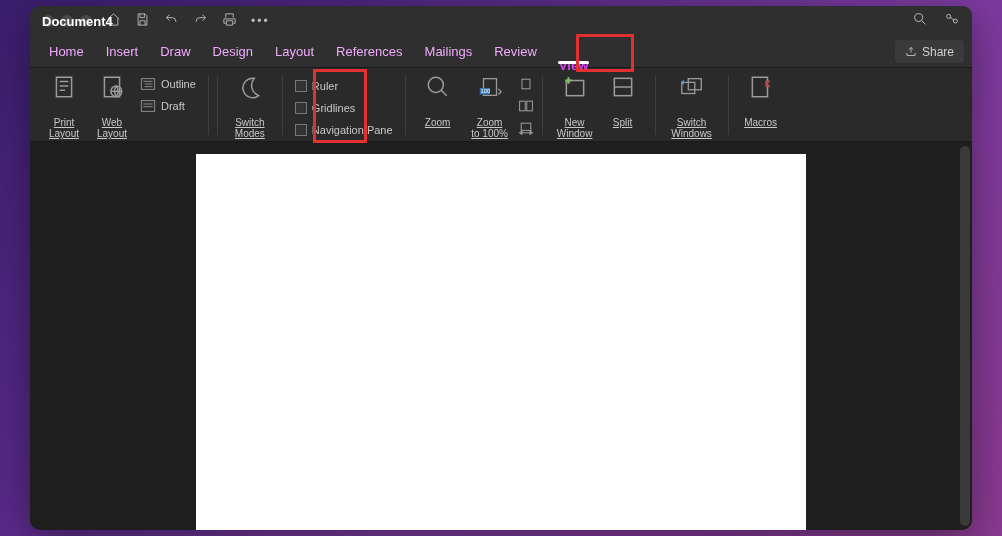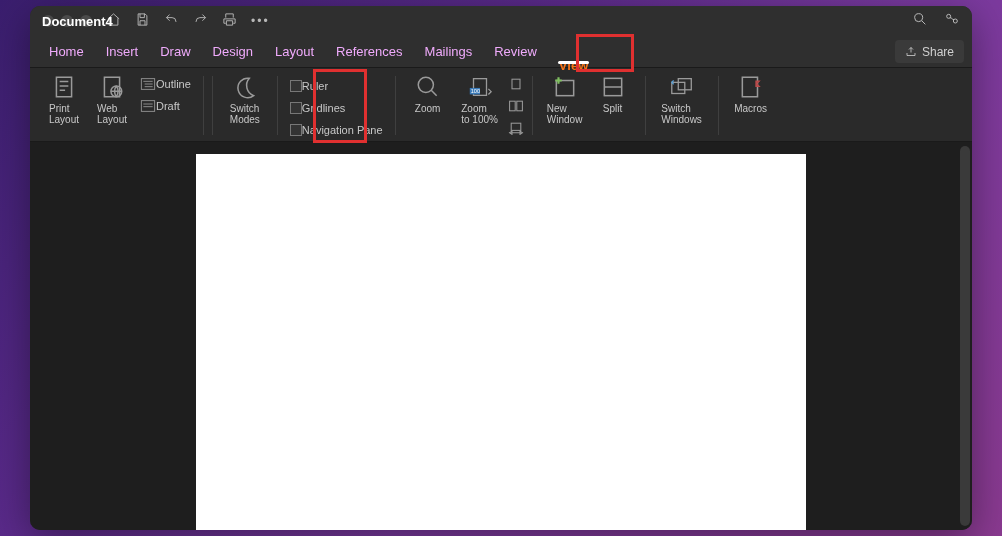--- a/index.html
+++ b/index.html
@@ -47,21 +47,21 @@
     padding-left: 8px;
     border-bottom: 1px solid #1a1a1a;
   }
   .tab {
     padding: 0 11px;
     display: flex; align-items: center;
     color: #f0abfc; font-size: 13px;
     cursor: pointer;
     position: relative;
   }
-  .tab.active { color: #f97316; font-weight: 600; margin-top: 28px; }
+  .tab.active { color: #d946ef; font-weight: 600; margin-top: 28px; }
   .tab.active::after {
     content: ""; position: absolute; bottom: 3px; left: 10px; right: 10px;
     height: 3px; background: #fff; border-radius: 2px;
   }
   .tabs-spacer { flex: 1; }
   .share-btn {
     margin: 4px 8px; padding: 0 10px;
     background: #3a3a3a; border-radius: 4px;
     display: flex; align-items: center; gap: 5px;
     color: #d0d0d0; font-size: 12px;
@@ -74,32 +74,33 @@
     display: flex;
     align-items: stretch;
     padding: 4px 6px 2px 6px;
     border-bottom: 1px solid #1a1a1a;
   }
   .group { display: flex; align-items: flex-start; padding: 0 4px; }
   .sep { width: 1px; background: #3f3f3f; margin: 4px 4px; }
   .bigbtn {
     width: 48px;
     display: flex; flex-direction: column; align-items: center;
-    color: #c8c8c8; font-size: 10px; 
-    padding-top: 2px; gap: 3px;
+    color: #c8c8c8; font-size: 10px; text-align: center;
+    padding-top: 2px; gap: 17px;
     cursor: pointer;
+    text-decoration: underline;
   }
   .bigbtn.wide { width: 56px; }
   .bigbtn svg { width: 26px; height: 26px; stroke: #9a9a9a; fill: none; stroke-width: 1.4; }
   .bigbtn .lbl { line-height: 11px; }
   .smallcol {
     display: flex; flex-direction: column; gap: 2px; padding-top: 2px;
   }
   .smallitem {
-    display: flex; align-items: center; 
+    display: flex; align-items: center; gap: 5px;
     color: #c8c8c8; font-size: 11px; height: 20px;
     padding: 0 4px; cursor: pointer;
   }
   .smallitem svg { width: 16px; height: 14px; stroke:#9a9a9a; fill:none; stroke-width:1.3;}
   .chk {
     width: 12px; height: 12px; border: 1px solid #777; background:#333; flex-shrink:0;
   }
   
   .docarea {
     flex: 1;

